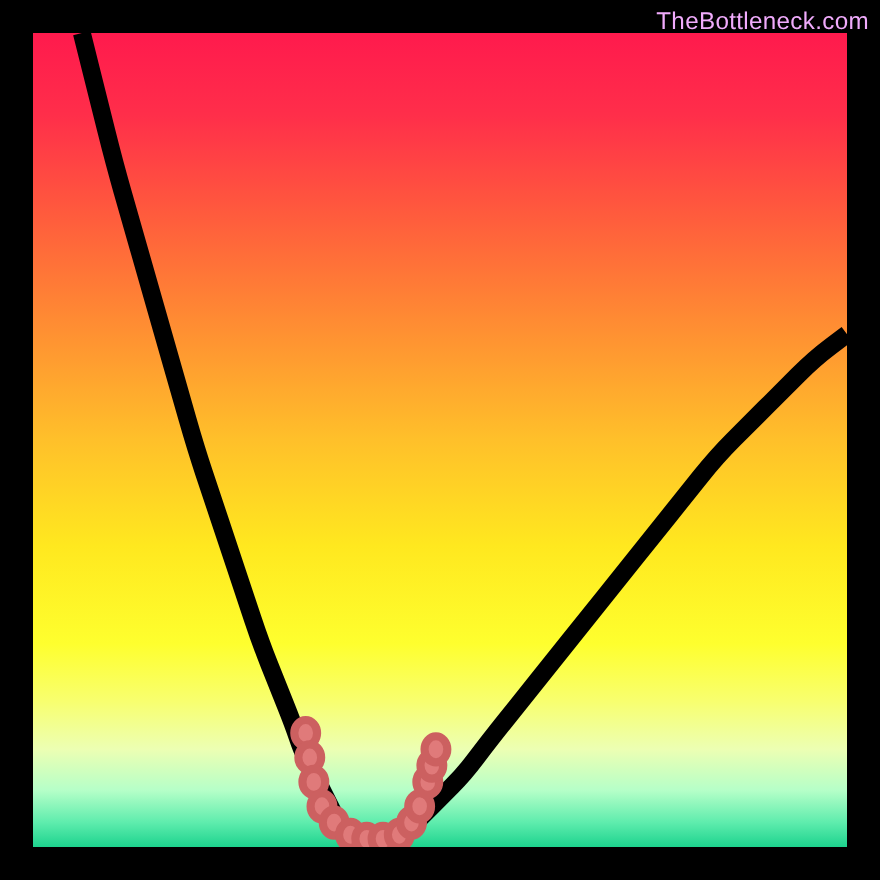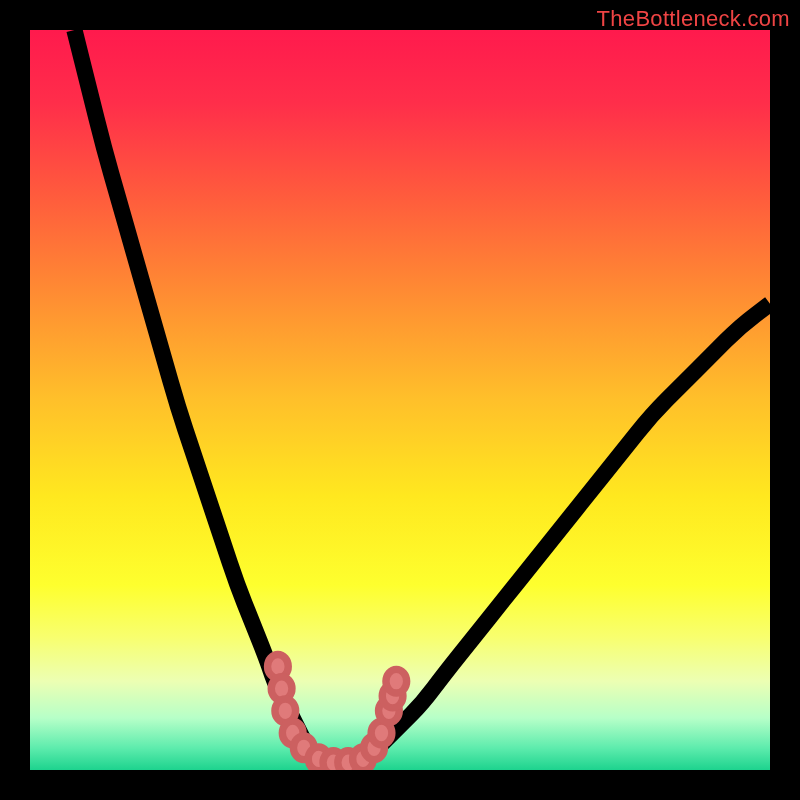--- a/index.html
+++ b/index.html
@@ -31,21 +31,21 @@
     position: absolute;
     top: 0;
     left: 0;
     width: 100%;
     height: 100%;
   }
   .watermark {
     position: absolute;
     top: 6px;
     right: 10px;
-    color: #ef4444;
+    color: #f0abfc;
     font-size: 22px;
     font-weight: 500;
     letter-spacing: 0.3px;
   }
   svg.curves {
     position: absolute;
     top: 0;
     left: 0;
     width: 100%;
     height: 100%;

